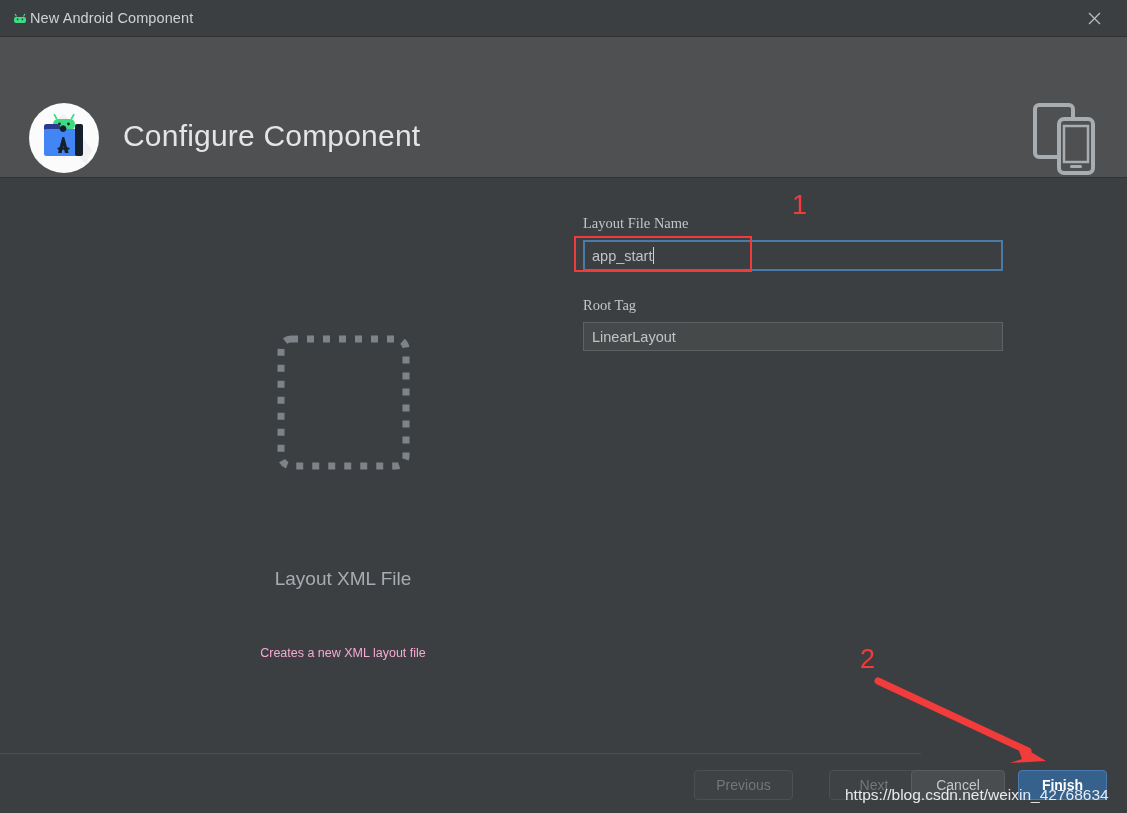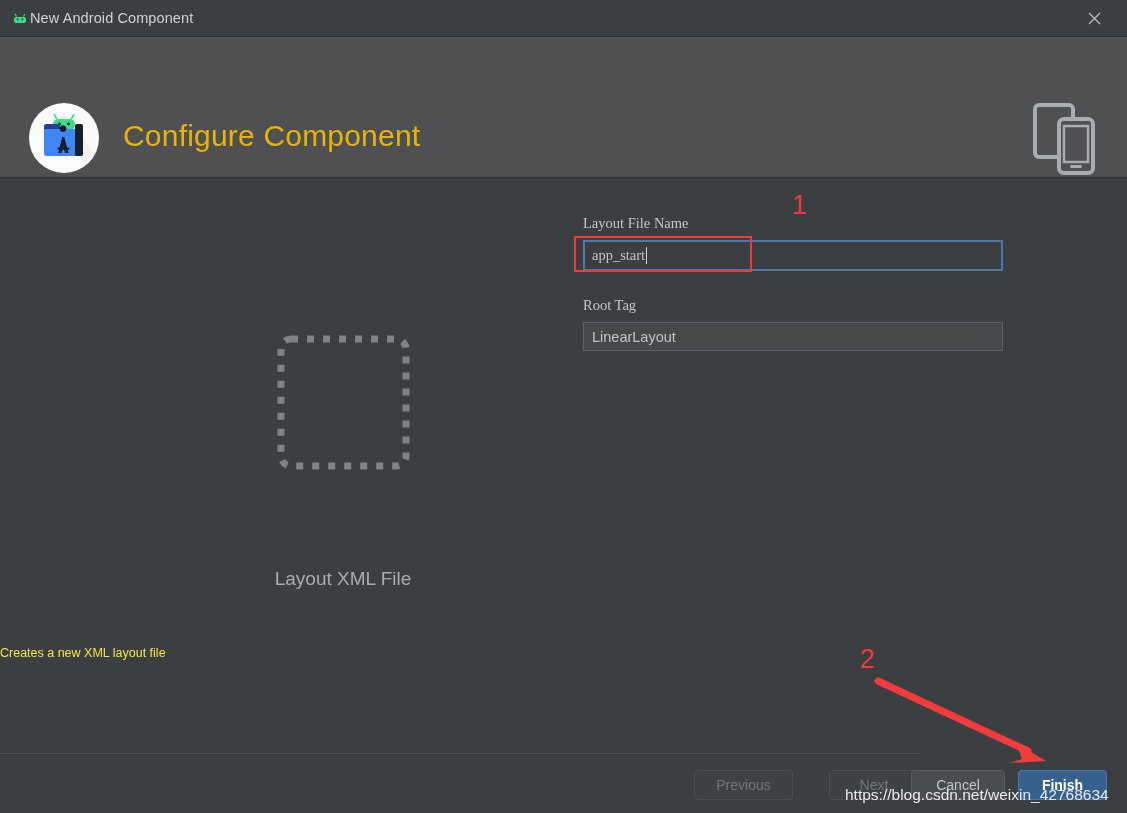--- a/index.html
+++ b/index.html
@@ -44,21 +44,21 @@
     width: 1127px; height: 141px;
     background: #4e5052;
     border-bottom: 1px solid #2f3133;
   }
   .header-logo {
     position: absolute; left: 28px; top: 65px;
     width: 72px; height: 72px;
   }
   .header-title {
     position: absolute; left: 123px; top: 82px;
-    font-size: 30px; color: #eab308; font-weight: 400;
+    font-size: 30px; color: #e5e5e5; font-weight: 400;
     letter-spacing: .2px;
   }
   .header-device-icon {
     position: absolute; right: 26px; top: 62px;
     width: 70px; height: 78px;
   }
 
   
   .body-area {
     position: absolute; left: 0; top: 179px;
@@ -71,22 +71,22 @@
     position: absolute; left: 277px; top: 156px;
     width: 133px; height: 135px;
   }
   .preview-title {
     position: absolute; left: 0; top: 389px;
     width: 686px; text-align: center;
     font-size: 19px; color: #a7acb0;
   }
   .preview-desc {
     position: absolute; left: 0; top: 467px;
-    width: 686px; text-align: left;
-    font-size: 12.5px; color: #fde047;
+    width: 686px; text-align: center;
+    font-size: 12.5px; color: #f9a8d4;
   }
 
   
   .form { position: absolute; left: 583px; top: 0; width: 430px; }
   .field-label {
     font-size: 14.5px; color: #c2c6c9;
     margin-bottom: 8px; display: block; font-family: Liberation Serif, serif;
   }
   .field-row { position: absolute; width: 420px; }
   .row-name { top: 36px; }
@@ -100,21 +100,20 @@
     font-size: 14.5px;
     font-family: "Liberation Sans", sans-serif;
     padding: 0 8px;
     display: flex; align-items: center;
   }
   .textfield.focused {
     border: 2px solid #4a7ba6;
     background: #3c3f41;
     height: 31px;
     padding: 0 7px;
-    font-family: Liberation Serif, serif;
   }
   .textfield .caret {
     display: inline-block;
     width: 1px; height: 17px;
     background: #cfd3d6;
     margin-left: 1px;
   }
   .textfield .value { white-space: nowrap; }
 
   

